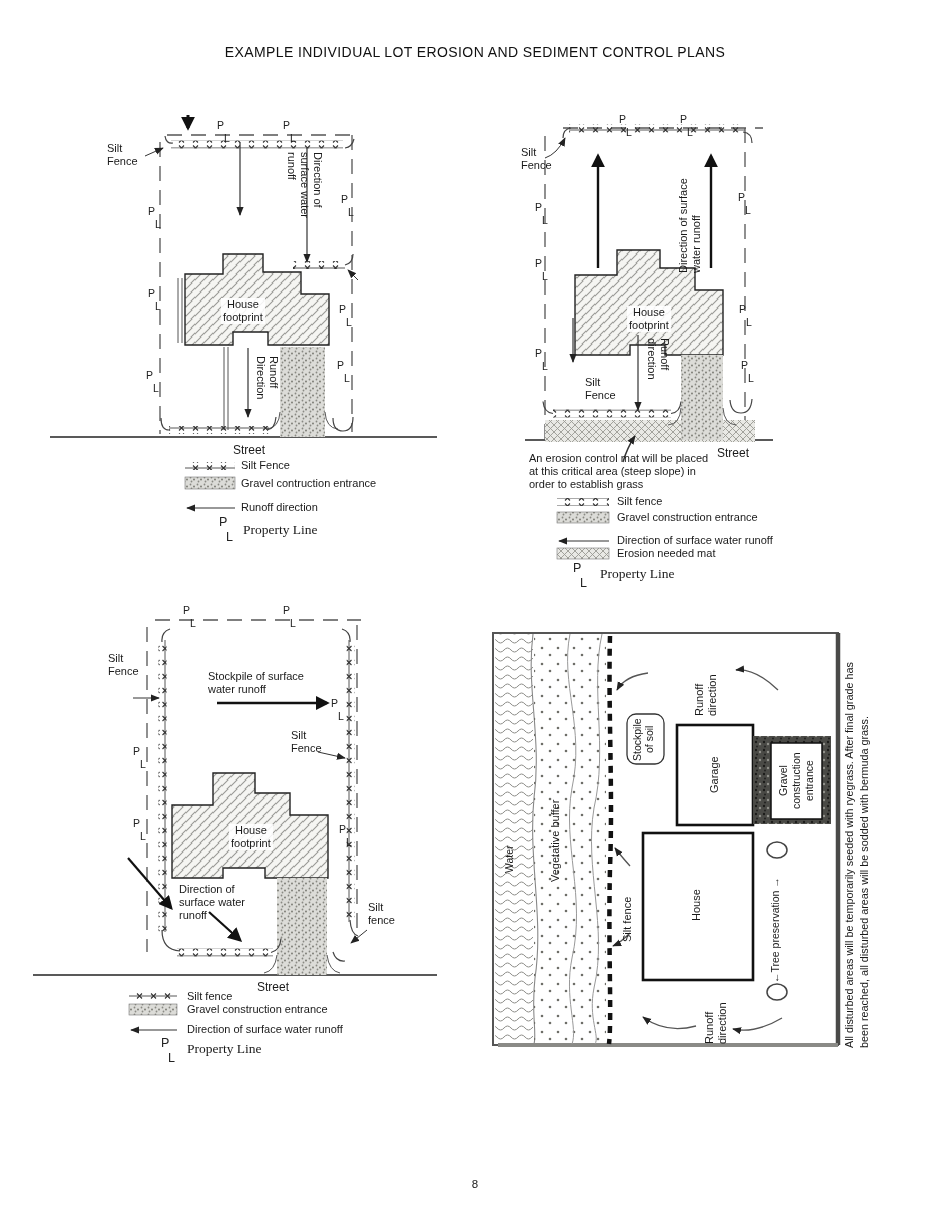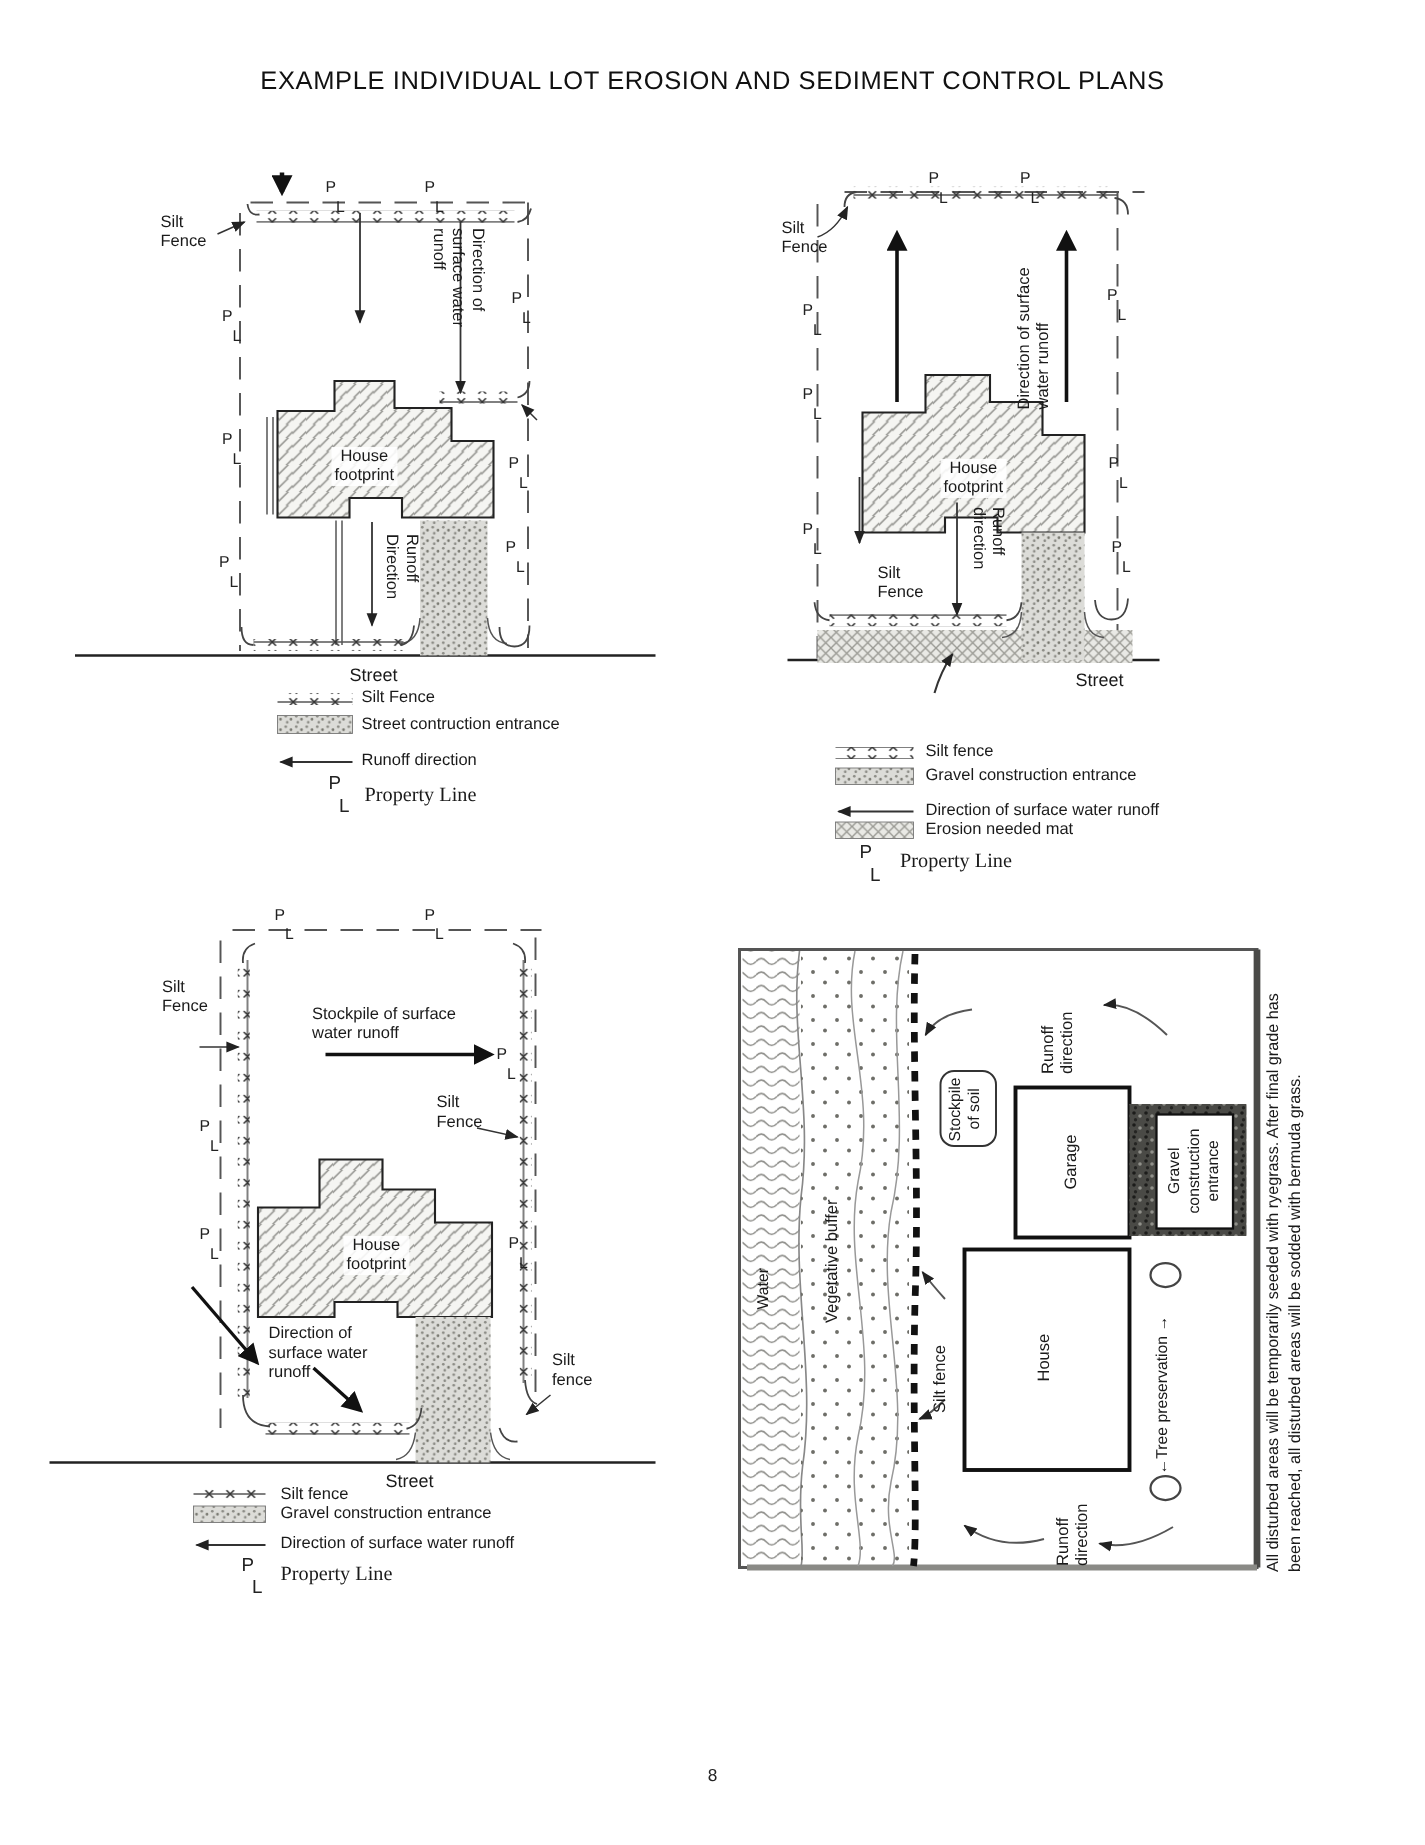--- a/index.html
+++ b/index.html
@@ -1,17 +1,17 @@
 <!DOCTYPE html>
 <html><head>
 <meta charset="utf-8">
 <style>
   html,body{margin:0;padding:0;background:#fff;}
   body{width:950px;height:1230px;position:relative;font-family:"Liberation Sans",sans-serif;color:#1a1a1a;}
-  .title{position:absolute;top:44px;left:0;right:0;text-align:center;font-size:17px;letter-spacing:.4px;color:#111;}
+  .title{position:absolute;top:44px;left:0;right:0;text-align:center;font-size:14px;letter-spacing:.4px;color:#111;}
   .pagenum{position:absolute;top:1178px;left:0;right:0;text-align:center;font-size:11.5px;color:#222;}
   .diagram{position:absolute;}
   svg.layer{position:absolute;left:0;top:0;overflow:visible;}
   .lbl{position:absolute;font-size:11px;line-height:1.18;white-space:pre-line;color:#1a1a1a;}
   .vd{writing-mode:vertical-rl;}
   .vu{writing-mode:vertical-rl;transform:rotate(180deg);}
   .wbg{background:rgba(255,255,255,.88);padding:0 2px;}
   .ctr{text-align:center;}
   .note{line-height:1.45;font-size:11.5px;}
   .pl{position:absolute;font-size:10.5px;line-height:1;color:#222;}
@@ -131,21 +131,21 @@
   <div class="pl" style="left:232px;top:248px;"><span>P</span><span class="l2">L</span></div>
   <div class="lbl vd" style="left:177px;top:40px;height:120px;width:42px;">Direction of
 surface water
 runoff</div>
   <div class="lbl ctr wbg" style="left:116px;top:186px;">House
 footprint</div>
   <div class="lbl vd" style="left:147px;top:244px;height:82px;width:28px;">Runoff
 Direction</div>
   <div class="lbl" style="left:128px;top:331px;font-size:12px;">Street</div>
   <div class="lbl" style="left:136px;top:347px;">Silt Fence</div>
-  <div class="lbl" style="left:136px;top:365px;">Street contruction entrance</div>
+  <div class="lbl" style="left:136px;top:365px;">Gravel contruction entrance</div>
   <div class="lbl" style="left:136px;top:389px;">Runoff direction</div>
   <div class="pl big" style="left:114px;top:404px;"><span>P</span><span class="l2">L</span></div>
   <div class="lbl serif" style="left:138px;top:410px;">Property Line</div>
 </div>
 
 <div class="diagram" style="left:505px;top:110px;width:300px;height:485px;">
   <svg class="layer" width="300" height="485" viewBox="0 0 300 485">
     <g>
         <path d="M20,330 H268" stroke="#222" stroke-width="1.6" fill="none"></path>
       </g>
@@ -203,20 +203,23 @@
   <div class="pl" style="left:236px;top:250px;"><span>P</span><span class="l2">L</span></div>
   <div class="lbl vu" style="left:172px;top:48px;height:115px;width:28px;">Direction of surface
 water runoff</div>
   <div class="lbl ctr wbg" style="left:122px;top:196px;">House
 footprint</div>
   <div class="lbl" style="left:80px;top:266px;">Silt
 Fence</div>
   <div class="lbl vd" style="left:138px;top:228px;height:80px;width:28px;">Runoff
 direction</div>
   <div class="lbl" style="left:212px;top:336px;font-size:12px;">Street</div>
+  <div class="lbl" style="left:24px;top:342px;">An erosion control mat will be placed
+at this critical area (steep slope) in
+order to establish grass</div>
   <div class="lbl" style="left:112px;top:385px;">Silt fence</div>
   <div class="lbl" style="left:112px;top:401px;">Gravel construction entrance</div>
   <div class="lbl" style="left:112px;top:424px;">Direction of surface water runoff</div>
   <div class="lbl" style="left:112px;top:437px;">Erosion needed mat</div>
   <div class="pl big" style="left:68px;top:452px;"><span>P</span><span class="l2">L</span></div>
   <div class="lbl serif" style="left:95px;top:456px;">Property Line</div>
 </div>
 
 <div class="diagram" style="left:105px;top:600px;width:335px;height:465px;">
   <svg class="layer" width="335" height="465" viewBox="0 0 335 465">

